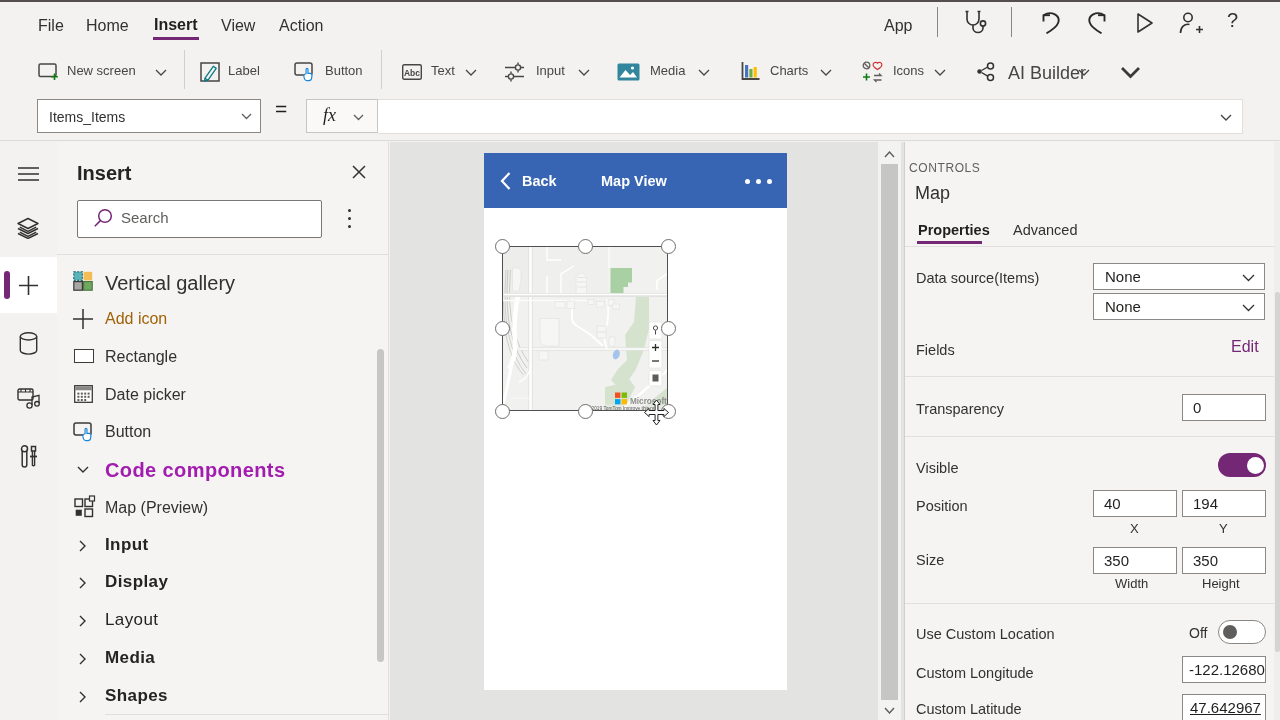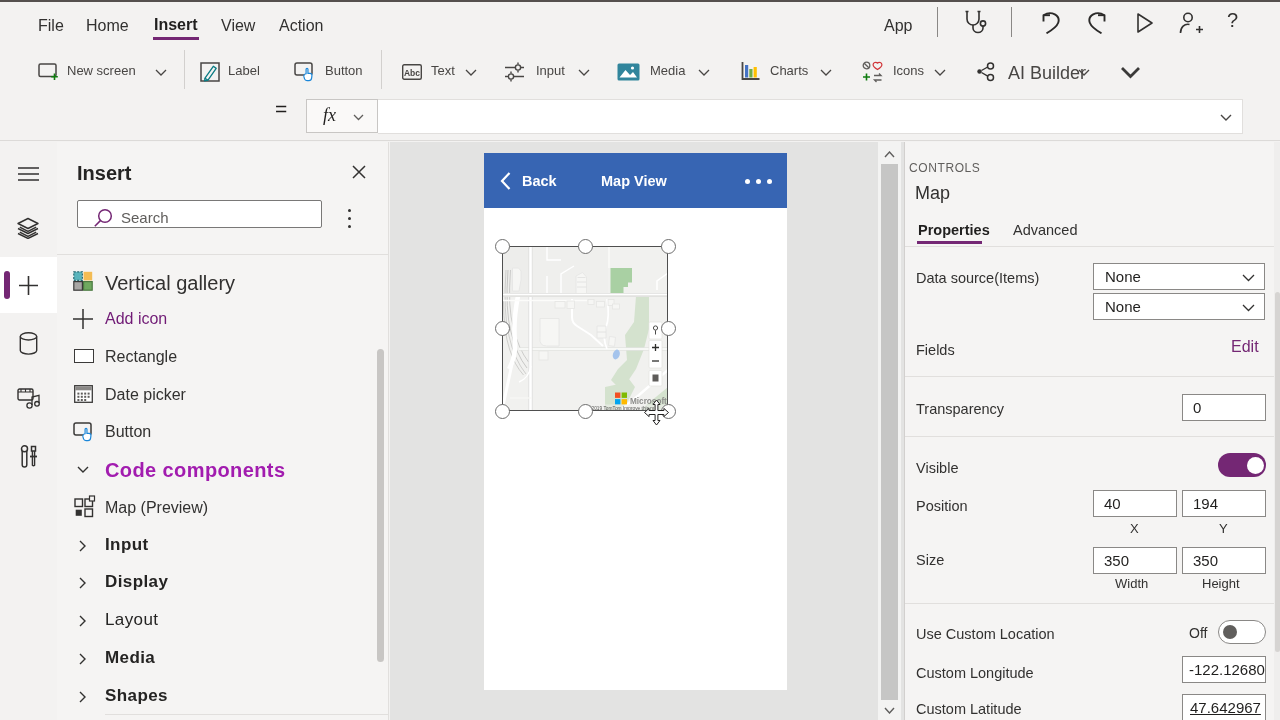--- a/index.html
+++ b/index.html
@@ -151,20 +151,26 @@
     <svg class="abs" style="left:1078px;top:23px;" width="12" height="8" viewBox="0 0 12 8">
         <path d="M1 1 l5 5 L11 1" fill="none" stroke="#484644" stroke-width="1.3"></path>
       </svg>
 
     <svg class="abs" style="left:1120px;top:20px;" width="21" height="13" viewBox="0 0 21 13">
         <path d="M2 2 l8.5 8.5 L19 2" fill="none" stroke="#3b3a39" stroke-width="2.8"></path>
       </svg>
   </div>
 
   <div class="abs" id="fxbar" style="left:0;top:92px;width:1280px;height:49px;background:#f3f2f1;border-bottom:1px solid #dcdad8;">
+    <div class="abs" style="left:37px;top:7px;width:224px;height:34px;background:#fff;border:1px solid #8a8886;">
+      <div class="txt" style="left:11px;top:9px;font-size:14px;color:#323130;">Items_Items</div>
+      <svg class="abs" style="right:8px;top:13px;" width="11" height="7" viewBox="0 0 11 7">
+          <path d="M1 1 l4.5 4.5 L10 1" fill="none" stroke="#605e5c" stroke-width="1.3"></path>
+        </svg>
+    </div>
     <div class="txt" style="left:275px;top:5px;font-size:21px;color:#201f1e;">=</div>
     <div class="abs" style="left:306px;top:7px;width:72px;height:34px;background:#faf9f8;border:1px solid #c8c6c4;">
       <div class="txt" style="left:16px;top:5px;font-size:18px;font-style:italic;font-family:'Liberation Serif',serif;color:#201f1e;">fx</div>
       <svg class="abs" style="right:13px;top:14px;" width="11" height="7" viewBox="0 0 11 7">
           <path d="M1 1 l4.5 4.5 L10 1" fill="none" stroke="#605e5c" stroke-width="1.3"></path>
         </svg>
     </div>
     <div class="abs" style="left:378px;top:7px;width:865px;height:35px;background:#fff;border:1px solid #e1dfdd;border-left:none;">
       <svg class="abs" style="right:10px;top:14px;" width="12" height="8" viewBox="0 0 12 8">
           <path d="M1 1 l5 5 L11 1" fill="none" stroke="#484644" stroke-width="1.4"></path>
@@ -210,21 +216,21 @@
       <path d="M10 11.5 h7" stroke="#323130" stroke-width="1.8"></path>
     </svg>
   </div>
 
   <div class="abs" id="panel" style="left:57px;top:142px;width:332px;height:578px;background:#f5f4f3;border-right:1px solid #e1dfdd;">
     <div class="txt" style="left:20px;top:20px;font-size:20px;font-weight:bold;color:#252423;">Insert</div>
     <svg class="abs" style="left:295px;top:23px;" width="14" height="14" viewBox="0 0 14 14">
         <path d="M1 1 L13 13 M13 1 L1 13" stroke="#323130" stroke-width="1.5"></path>
       </svg>
 
-    <div class="abs" style="left:20px;top:58px;width:245px;height:28px;background:#fff;border:1px solid #797877;border-radius:2px;">
+    <div class="abs" style="left:20px;top:58px;width:245px;height:38px;background:#fff;border:1px solid #797877;border-radius:2px;">
       <svg class="abs" style="left:15px;top:7px;" width="20" height="20" viewBox="0 0 20 20">
         <circle cx="12" cy="8" r="6.3" fill="none" stroke="#742774" stroke-width="1.5"></circle>
         <path d="M7.4 12.6 L1.8 18.2" stroke="#742774" stroke-width="1.5"></path>
       </svg>
       <div class="txt" style="left:43px;top:8px;font-size:15px;color:#605e5c;">Search</div>
     </div>
 
     <div class="abs" style="left:291px;top:67px;width:3px;height:3px;border-radius:50%;background:#323130;"></div>
     <div class="abs" style="left:291px;top:75px;width:3px;height:3px;border-radius:50%;background:#323130;"></div>
     <div class="abs" style="left:291px;top:83px;width:3px;height:3px;border-radius:50%;background:#323130;"></div>
@@ -235,21 +241,21 @@
       <rect x="0.8" y="0.8" width="8.6" height="8.6" fill="#5ab4bc" stroke="#2b6a71" stroke-width="1.2" stroke-dasharray="2 1.4"></rect>
       <rect x="10.6" y="0.8" width="8.6" height="8.6" fill="#f3bc54"></rect>
       <rect x="0.8" y="10.6" width="8.6" height="8.6" fill="#a8a6a4" stroke="#3b3a39" stroke-width="1.2"></rect>
       <rect x="10.6" y="10.6" width="8.6" height="8.6" fill="#6fa95f" stroke="#4c7a41" stroke-width="1.2"></rect>
     </svg>
     <div class="txt" style="left:48px;top:130px;font-size:20px;color:#323130;">Vertical gallery</div>
 
     <svg class="abs" style="left:16px;top:167px;" width="20" height="20" viewBox="0 0 20 20">
         <path d="M10 0 v20 M0 10 h20" stroke="#323130" stroke-width="1.5"></path>
       </svg>
-    <div class="txt" style="left:48px;top:168px;font-size:16px;color:#701a75;">Add icon</div>
+    <div class="txt" style="left:48px;top:168px;font-size:16px;color:#a16207;">Add icon</div>
 
     <div class="abs" style="left:17px;top:207px;width:20px;height:14px;background:#fff;border:1.5px solid #3b3a39;"></div>
     <div class="txt" style="left:48px;top:206px;font-size:16px;color:#323130;">Rectangle</div>
 
     <svg class="abs" style="left:17px;top:243px;" width="19" height="18" viewBox="0 0 19 18">
       <rect x="0.7" y="0.7" width="17.6" height="16.6" fill="#fff" stroke="#3b3a39" stroke-width="1.3"></rect>
       <rect x="1.3" y="1.3" width="16.4" height="4" fill="#8a8886"></rect>
       <g fill="#605e5c">
         <rect x="3.4" y="7.6" width="2" height="2"></rect>
           <rect x="6.8" y="7.6" width="2" height="2"></rect>

